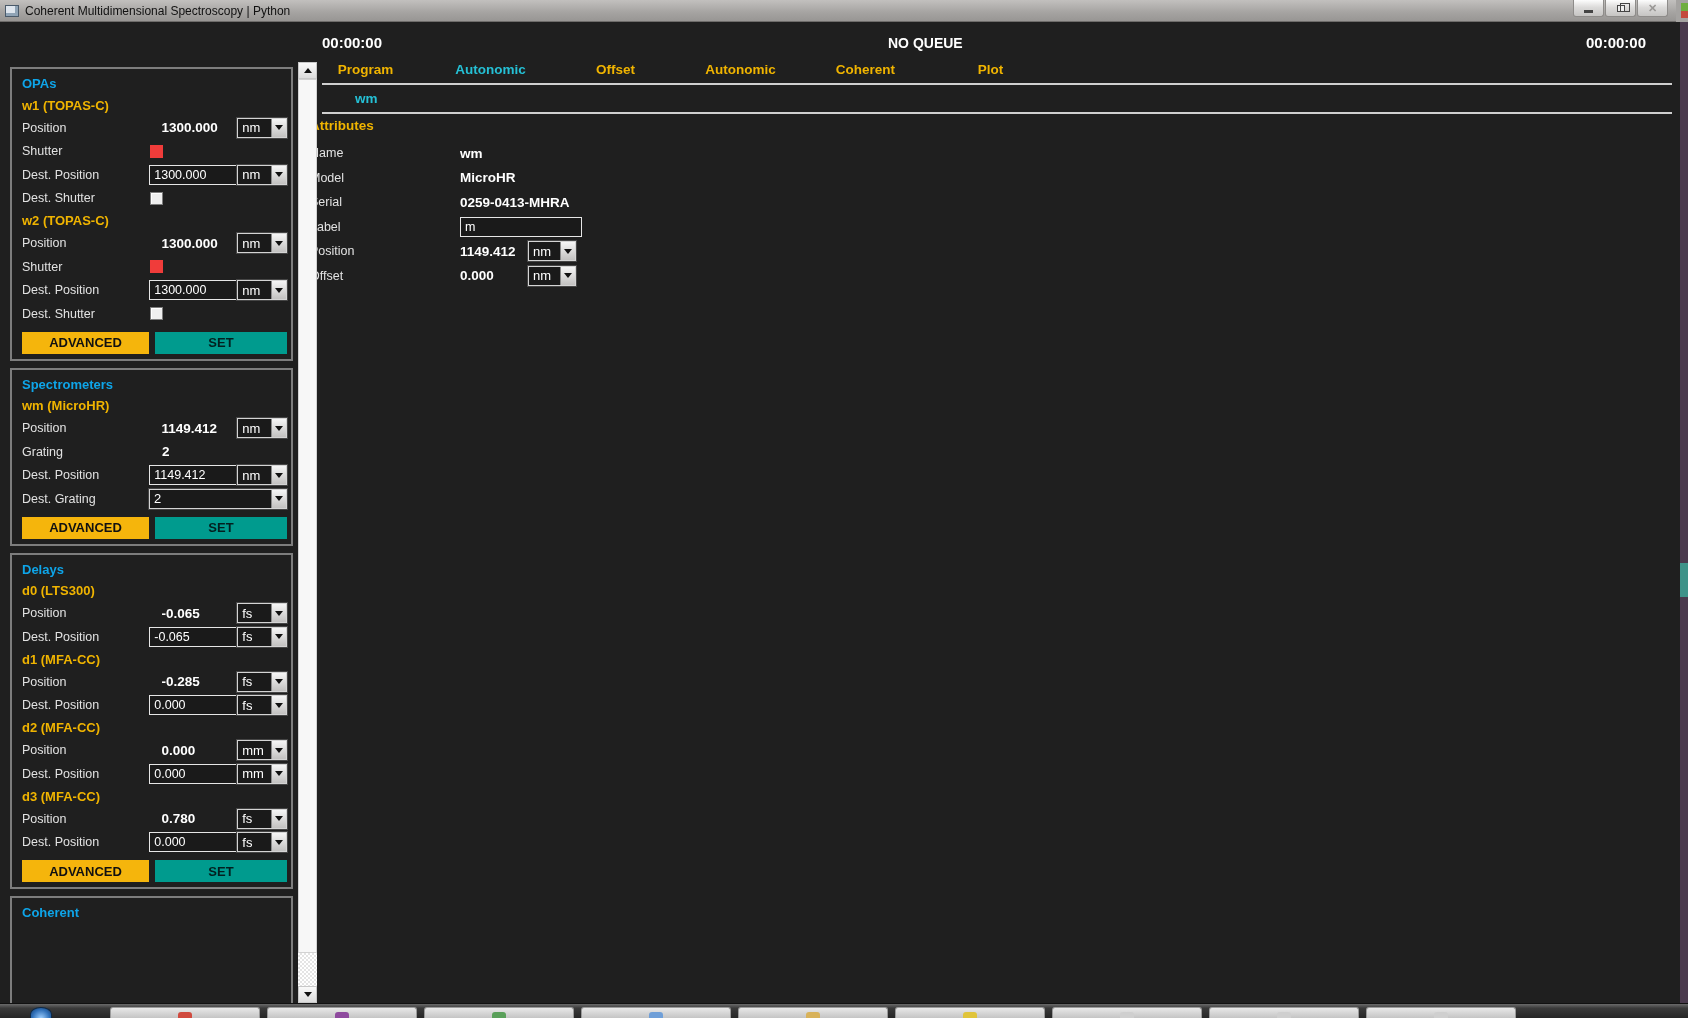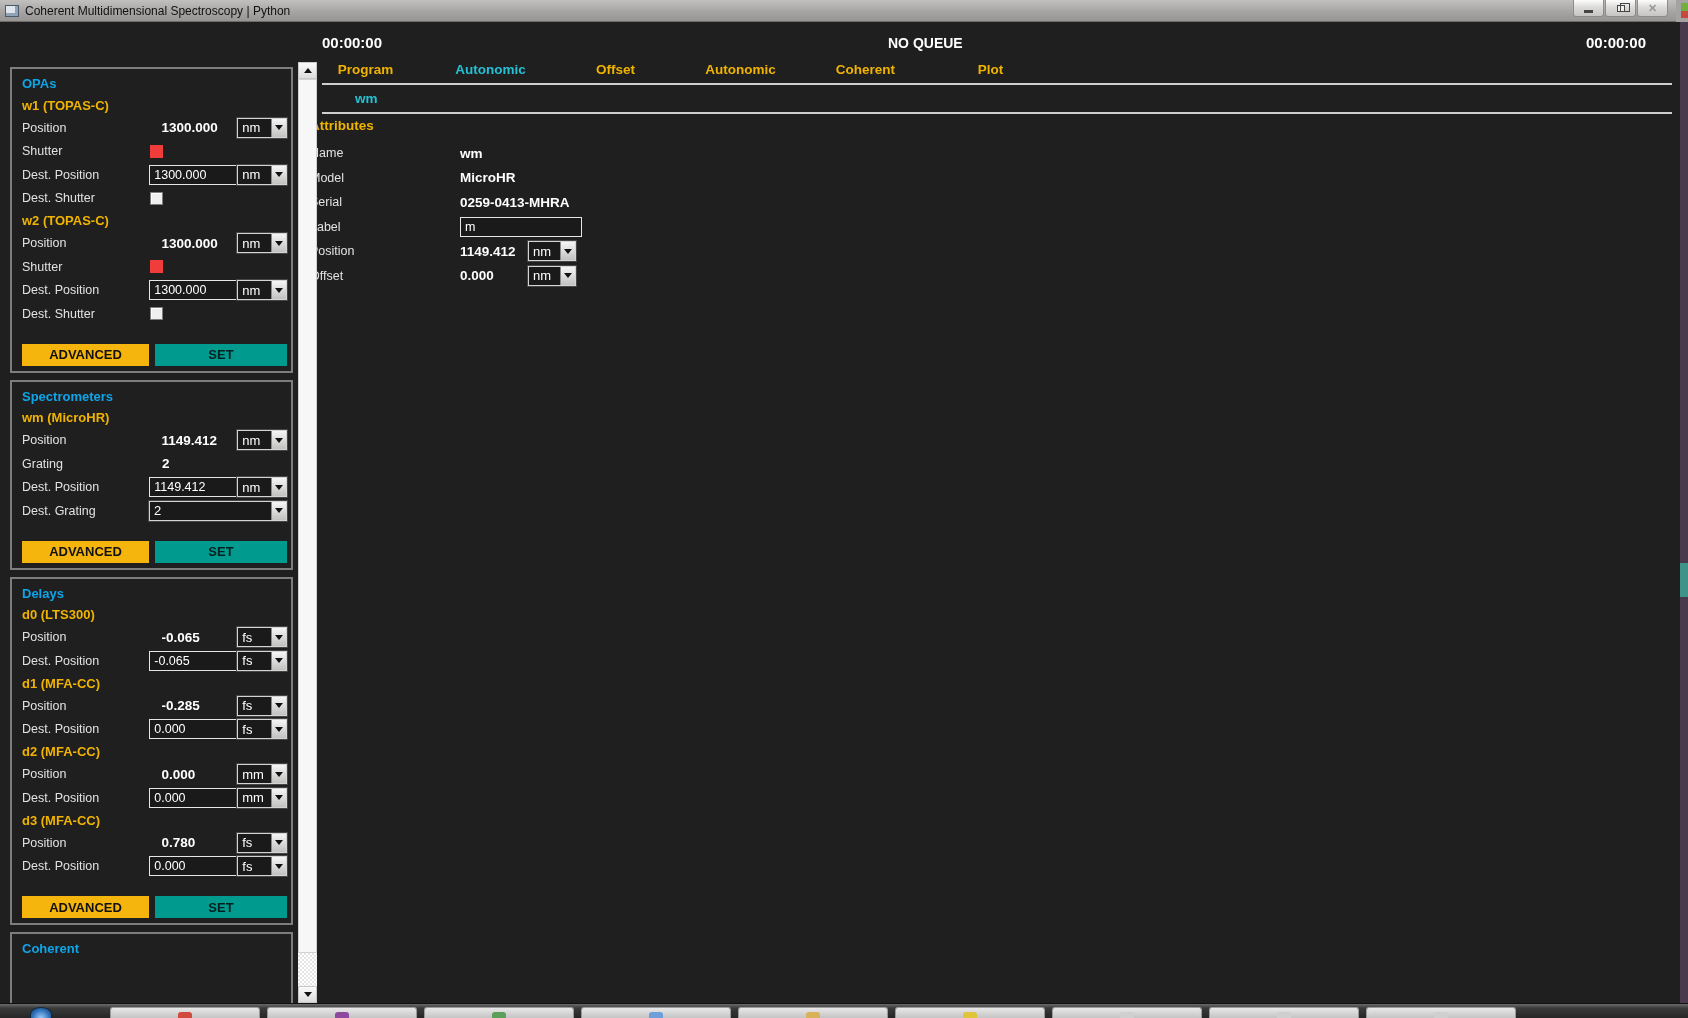--- a/index.html
+++ b/index.html
@@ -63,21 +63,21 @@
   .group{margin:5px 0 7px 2px;width:283px;border:2px solid #7d7d7d;padding:4px 4px 5px 10px;}
   .g-title{font-weight:bold;font-size:13px;color:#0ea5e9;height:21.5px;display:flex;align-items:center;}
   .s-header{font-weight:bold;font-size:13px;color:#f0b400;height:21.5px;display:flex;align-items:center;}
   .g-row{height:23.5px;display:flex;align-items:center;}
   .g-label{width:128px;font-size:12.5px;color:#e2e2e2;}
   .g-valcol{width:88px;display:flex;align-items:center;}
   .g-val{font-weight:bold;font-size:13.5px;color:#fff;padding-left:12px;}
   .g-input{width:88px;}
   .dd-unit{width:50px;}
   .dd-wide{width:139px;}
-  .g-footer{display:flex;margin-top:18px;height:22px;}
+  .g-footer{display:flex;margin-top:6px;height:22px;}
   .btn-advanced{width:128px;background:#f5b50c;color:#111;font-weight:bold;font-size:13px;
     display:flex;align-items:center;justify-content:center;}
   .btn-set{width:133px;margin-left:6px;background:#009b8e;color:#032020;font-weight:bold;font-size:13px;
     display:flex;align-items:center;justify-content:center;}
   .f-spacer{height:78px;}
 
   
   .vscroll{position:absolute;left:298px;top:62px;width:19px;height:941px;background:#f2f2f2;}
   .sc-btn{position:absolute;left:0;width:19px;height:17px;background:linear-gradient(#fafafa,#dcdcdc);
     border:1px solid #c8c8c8;display:flex;align-items:center;justify-content:center;}

